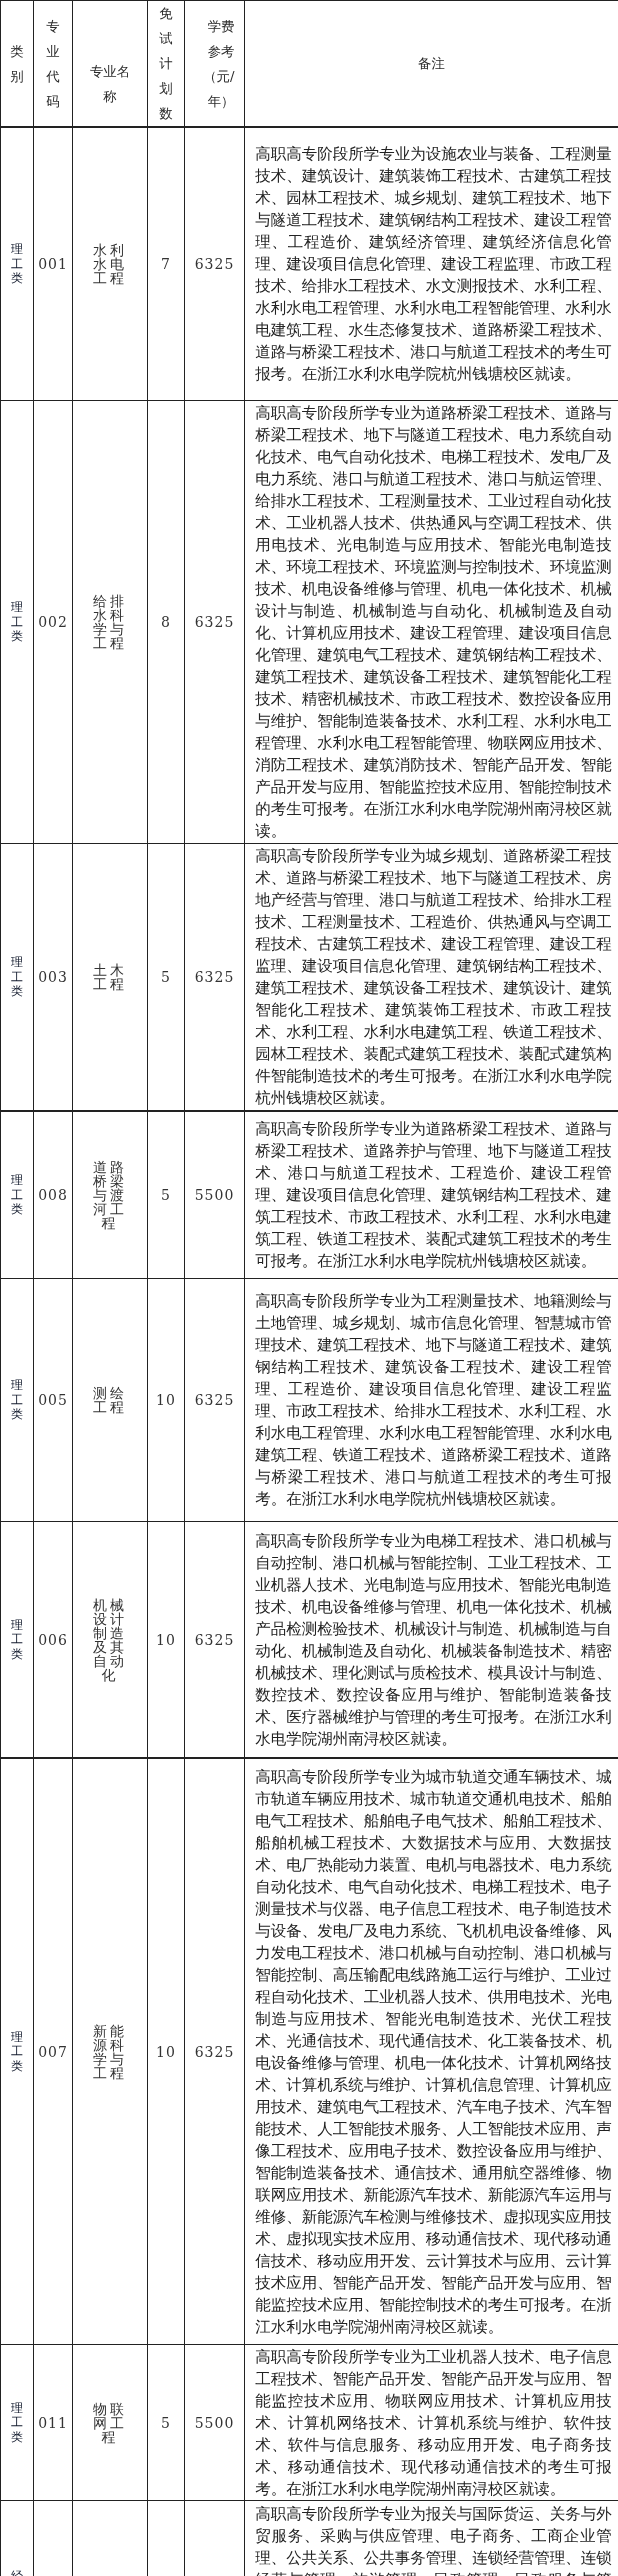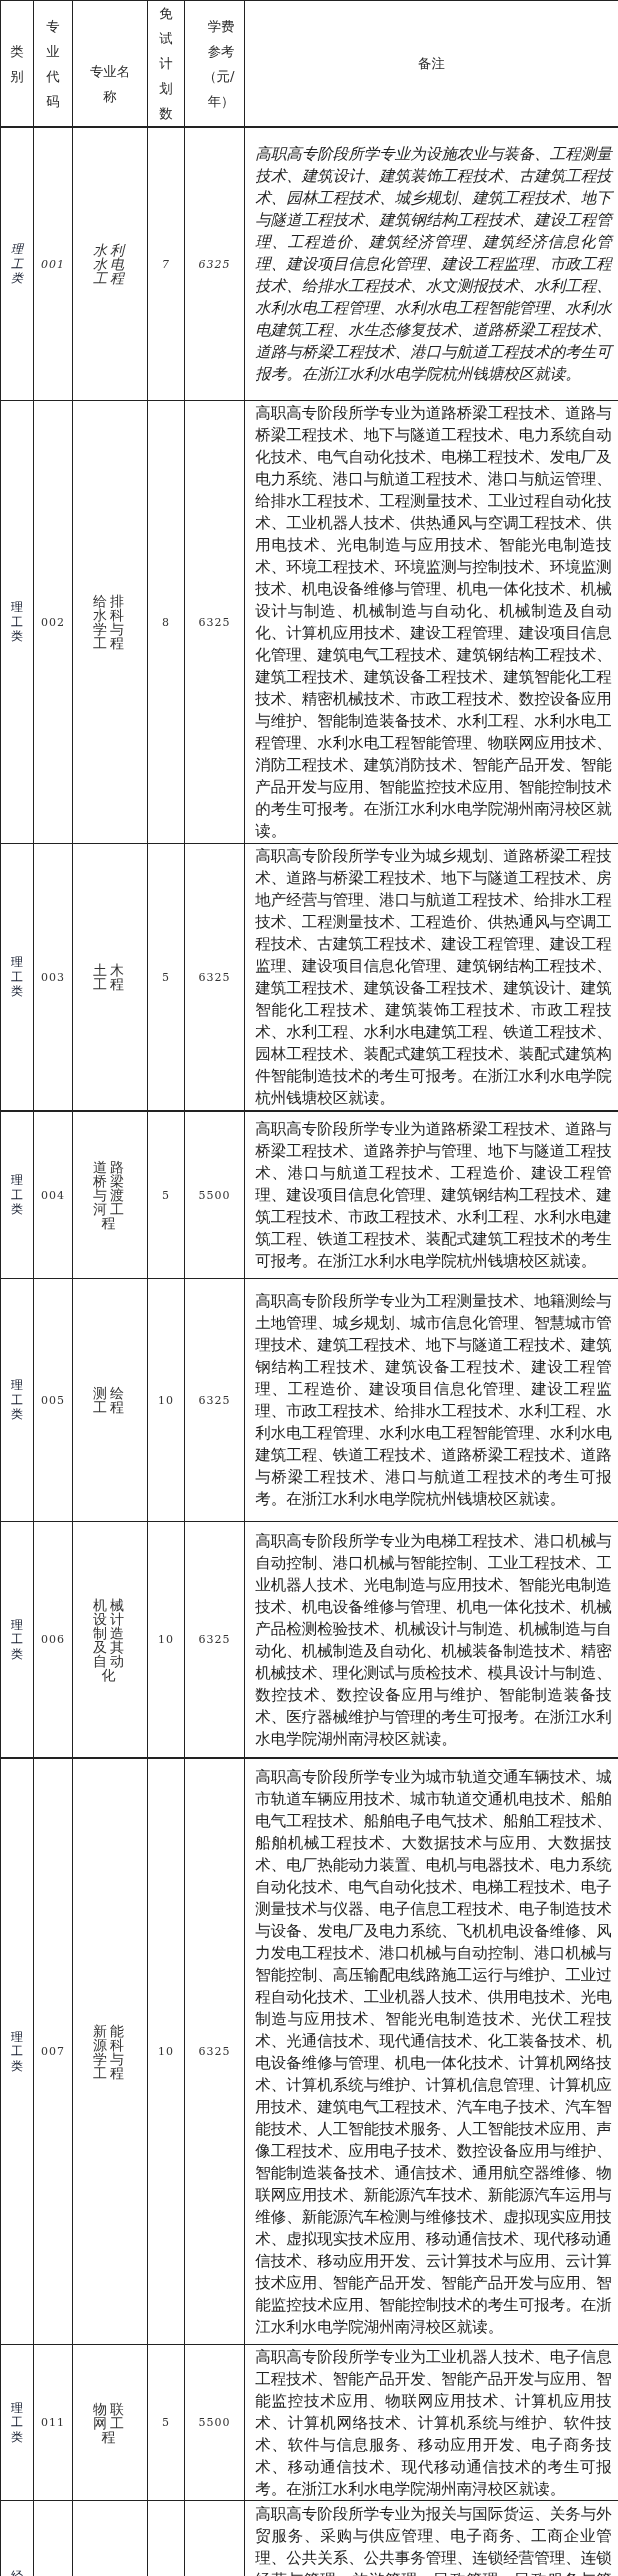--- a/index.html
+++ b/index.html
@@ -15,28 +15,28 @@
   table.majors col.c-note { width: 374px; }
   th, td { border: 1px solid #222; padding: 0; vertical-align: middle; text-align: center; }
   thead th { height: 110px; font-weight: normal; font-size: 13.4px; line-height: 22px;
              color: #2a2a2a; border-top: 1.5px solid #222; border-bottom: 2.1px solid #222; }
   thead th .stack { display: inline-block; writing-mode: horizontal-tb; }
   th.h-cat .stack, th.h-code .stack, th.h-plan .stack { width: 14.4px; word-break: break-all; line-height: 25px; }
   th.h-name .stack { width: 41px; line-height: 25px; margin-top: 40px; }
   th.h-fee .stack { width: 40px; word-break: break-all; line-height: 25px; text-align: right; }
   td.cat .v { display: inline-block; width: 13.4px; word-break: break-all;
               font-size: 12px; line-height: 14.4px; color: #0f172a; letter-spacing: 0; }
-  td.code, td.plan, td.fee { font-size: 11px; color: #333; letter-spacing: 1px; }
+  td.code, td.plan, td.fee { font-size: 14px; color: #333; letter-spacing: 1px; }
   td.name .v { display: inline-block; width: 47px; font-size: 14px; line-height: 14px;
                color: #333; letter-spacing: 3.1px; word-break: break-all; }
   td.note { text-align: left; padding: 0 6.2px 0 10.3px; font-size: 15.5px; line-height: 22px;
             color: #222; font-family: "Liberation Serif", "DejaVu Serif", serif;
             text-align: justify; }
   tr.gap-after td { border-bottom: 2.6px double #222; }
-  tr.r1 td { height: 272px; font-style: italic; }
+  tr.r1 td { height: 272px; }
   tr.r2 td { height: 442px; }
   tr.r3 td { height: 266px; }
   tr.r4 td { height: 166px; }
   tr.r5 td { height: 242px; border-radius: 24px; }
   tr.r6 td { height: 235px; }
   tr.r7 td { height: 585px; }
   tr.r8 td { height: 155px; }
   tr.r9 td { height: 179px; }
 </style>
 </head>
@@ -81,21 +81,21 @@
     <tr class="r3 gap-after">
       <td class="cat"><span class="v">理工类</span></td>
       <td class="code">003</td>
       <td class="name"><span class="v">土木工程</span></td>
       <td class="plan">5</td>
       <td class="fee">6325</td>
       <td class="note">高职高专阶段所学专业为城乡规划、道路桥梁工程技术、道路与桥梁工程技术、地下与隧道工程技术、房地产经营与管理、港口与航道工程技术、给排水工程技术、工程测量技术、工程造价、供热通风与空调工程技术、古建筑工程技术、建设工程管理、建设工程监理、建设项目信息化管理、建筑钢结构工程技术、建筑工程技术、建筑设备工程技术、建筑设计、建筑智能化工程技术、建筑装饰工程技术、市政工程技术、水利工程、水利水电建筑工程、铁道工程技术、园林工程技术、装配式建筑工程技术、装配式建筑构件智能制造技术的考生可报考。在浙江水利水电学院杭州钱塘校区就读。</td>
     </tr>
     <tr class="r4">
       <td class="cat"><span class="v">理工类</span></td>
-      <td class="code">004</td>
+      <td class="code">008</td>
       <td class="name"><span class="v">道路桥梁与渡河工程</span></td>
       <td class="plan">5</td>
       <td class="fee">5500</td>
       <td class="note">高职高专阶段所学专业为道路桥梁工程技术、道路与桥梁工程技术、道路养护与管理、地下与隧道工程技术、港口与航道工程技术、工程造价、建设工程管理、建设项目信息化管理、建筑钢结构工程技术、建筑工程技术、市政工程技术、水利工程、水利水电建筑工程、铁道工程技术、装配式建筑工程技术的考生可报考。在浙江水利水电学院杭州钱塘校区就读。</td>
     </tr>
     <tr class="r5">
       <td class="cat"><span class="v">理工类</span></td>
       <td class="code">005</td>
       <td class="name"><span class="v">测绘工程</span></td>
       <td class="plan">10</td>

